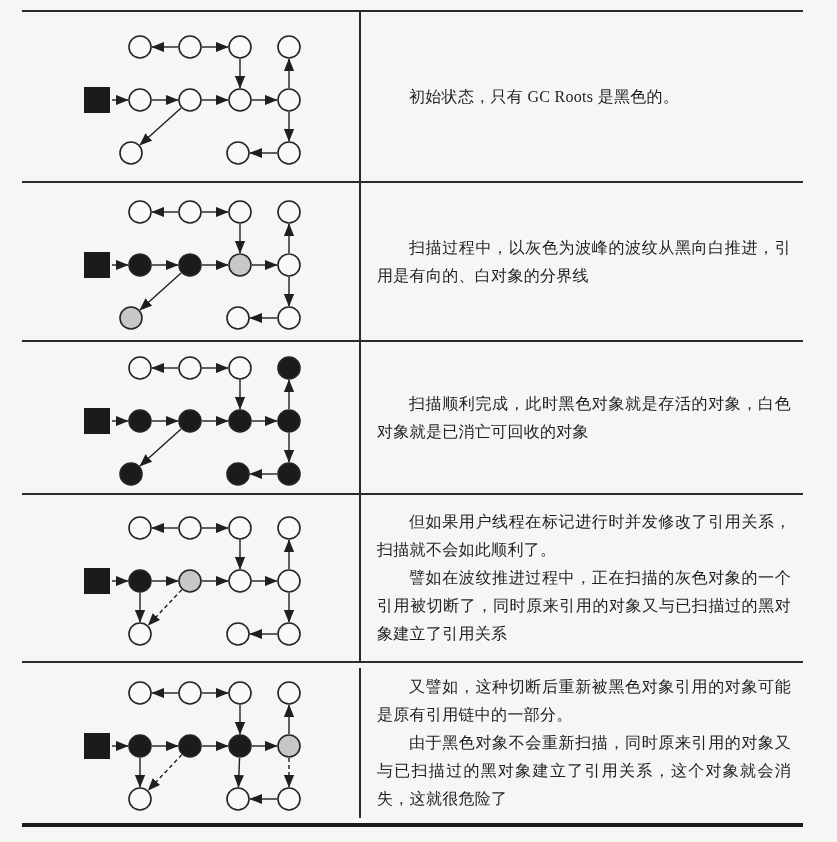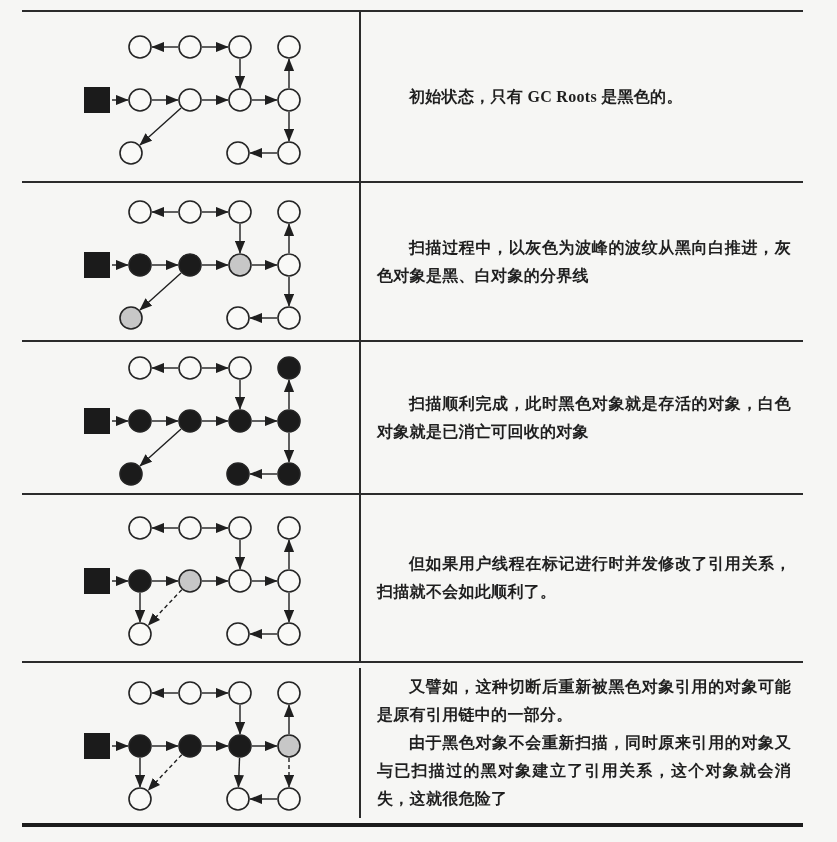--- a/index.html
+++ b/index.html
@@ -11,21 +11,20 @@
     font-family: "Liberation Serif", "DejaVu Serif", serif;
     overflow: hidden;
   }
   .gc-table {
     position: absolute;
     left: 22px;
     top: 10px;
     width: 781px;
     border-top: 2px solid #2b2b2b;
     border-bottom: 4px solid #1c1c1c;
-    font-weight: bold;
   }
   .gc-row {
     display: flex;
     box-sizing: border-box;
     border-bottom: 2px solid #2b2b2b;
   }
   .gc-row:last-child { border-bottom: none; align-items: center; }
   .gc-row.r0 { height: 171px; }
   .gc-row.r1 { height: 159px; }
   .gc-row.r2 { height: 153px; }
@@ -127,21 +126,21 @@
           <circle cx="118" cy="78" r="11" fill="#1b1b1b" stroke="#242424" stroke-width="1.6"></circle>
           <circle cx="168" cy="78" r="11" fill="#1b1b1b" stroke="#242424" stroke-width="1.6"></circle>
           <circle cx="218" cy="78" r="11" fill="#c7c7c7" stroke="#242424" stroke-width="1.6"></circle>
           <circle cx="267" cy="78" r="11" fill="#f9f9f7" stroke="#242424" stroke-width="1.6"></circle>
           <circle cx="109" cy="131" r="11" fill="#c7c7c7" stroke="#242424" stroke-width="1.6"></circle>
           <circle cx="216" cy="131" r="11" fill="#f9f9f7" stroke="#242424" stroke-width="1.6"></circle>
           <circle cx="267" cy="131" r="11" fill="#f9f9f7" stroke="#242424" stroke-width="1.6"></circle>
         </svg>
     </div>
     <div class="text-cell">
-      <p>扫描过程中，以灰色为波峰的波纹从黑向白推进，灰色对象是黑、白对象的分界线</p>
+      <p>扫描过程中，以灰色为波峰的波纹从黑向白推进，引用是有向的、白对象的分界线</p>
     </div>
   </div>
 
   <div class="gc-row r2">
     <div class="diagram-cell">
       <svg width="337" height="150">
           <defs>
             <marker id="arw2" viewBox="0 0 10 8" refX="9.5" refY="4" markerWidth="9" markerHeight="7.5" orient="auto">
               <path d="M0,0 L10,4 L0,8 z" fill="#1f1f1f"></path>
             </marker>
@@ -205,20 +204,21 @@
           <circle cx="168" cy="78" r="11" fill="#c7c7c7" stroke="#242424" stroke-width="1.6"></circle>
           <circle cx="218" cy="78" r="11" fill="#f9f9f7" stroke="#242424" stroke-width="1.6"></circle>
           <circle cx="267" cy="78" r="11" fill="#f9f9f7" stroke="#242424" stroke-width="1.6"></circle>
           <circle cx="118" cy="131" r="11" fill="#f9f9f7" stroke="#242424" stroke-width="1.6"></circle>
           <circle cx="216" cy="131" r="11" fill="#f9f9f7" stroke="#242424" stroke-width="1.6"></circle>
           <circle cx="267" cy="131" r="11" fill="#f9f9f7" stroke="#242424" stroke-width="1.6"></circle>
         </svg>
     </div>
     <div class="text-cell">
       <p>但如果用户线程在标记进行时并发修改了引用关系，扫描就不会如此顺利了。</p>
+      <p>譬如在波纹推进过程中，正在扫描的灰色对象的一个引用被切断了，同时原来引用的对象又与已扫描过的黑对象建立了引用关系</p>
     </div>
   </div>
 
   <div class="gc-row r4">
     <div class="diagram-cell">
       <svg width="337" height="150">
           <defs>
             <marker id="arw4" viewBox="0 0 10 8" refX="9.5" refY="4" markerWidth="9" markerHeight="7.5" orient="auto">
               <path d="M0,0 L10,4 L0,8 z" fill="#1f1f1f"></path>
             </marker>

